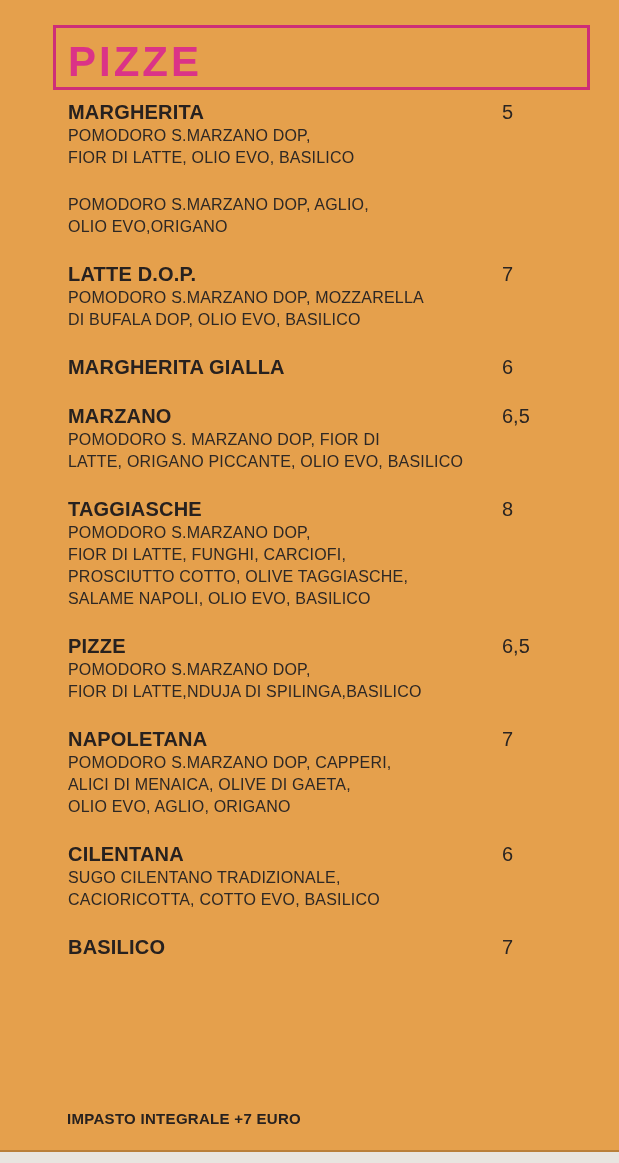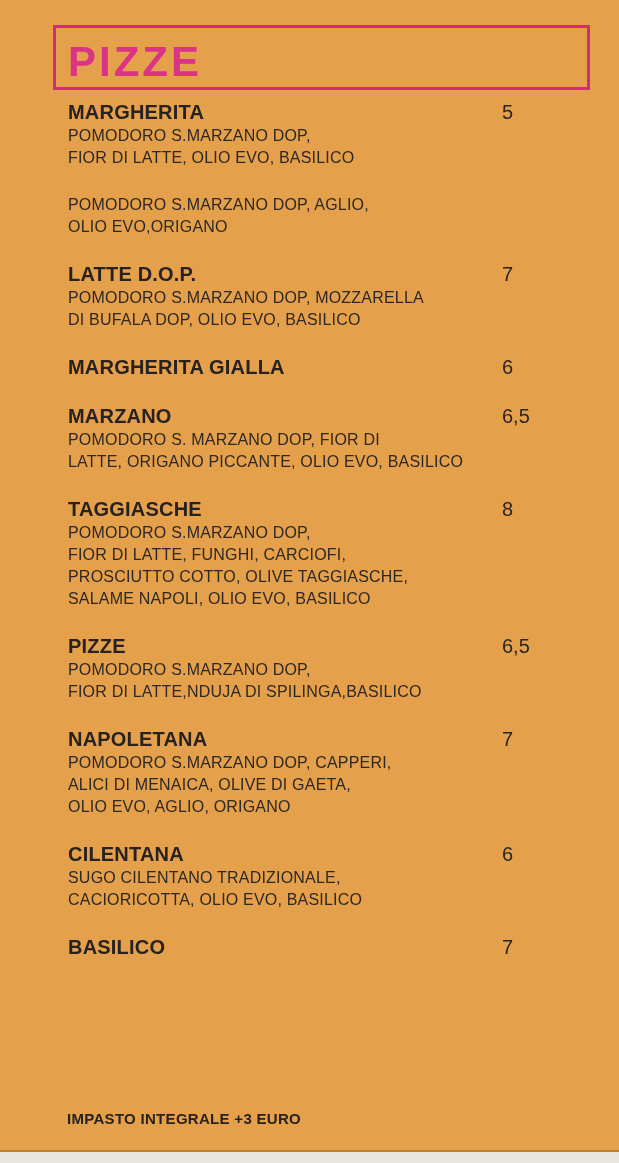--- a/index.html
+++ b/index.html
@@ -168,27 +168,27 @@
 ALICI DI MENAICA, OLIVE DI GAETA,
 OLIO EVO, AGLIO, ORIGANO</div>
     </div>
 
     <div class="item">
       <div class="item-head">
         <span class="item-name">CILENTANA</span>
         <span class="item-price">6</span>
       </div>
       <div class="item-desc">SUGO CILENTANO TRADIZIONALE,
-CACIORICOTTA, OLIO EVO, BASILICO</div>
+CACIORICOTTA, COTTO EVO, BASILICO</div>
     </div>
 
     <div class="item">
       <div class="item-head">
         <span class="item-name">BASILICO</span>
         <span class="item-price">7</span>
       </div>
     </div>
 
   </div>
 
-  <div class="footer-note">IMPASTO INTEGRALE +3 EURO</div>
+  <div class="footer-note">IMPASTO INTEGRALE +7 EURO</div>
 
 </div>
 
 </body></html>

